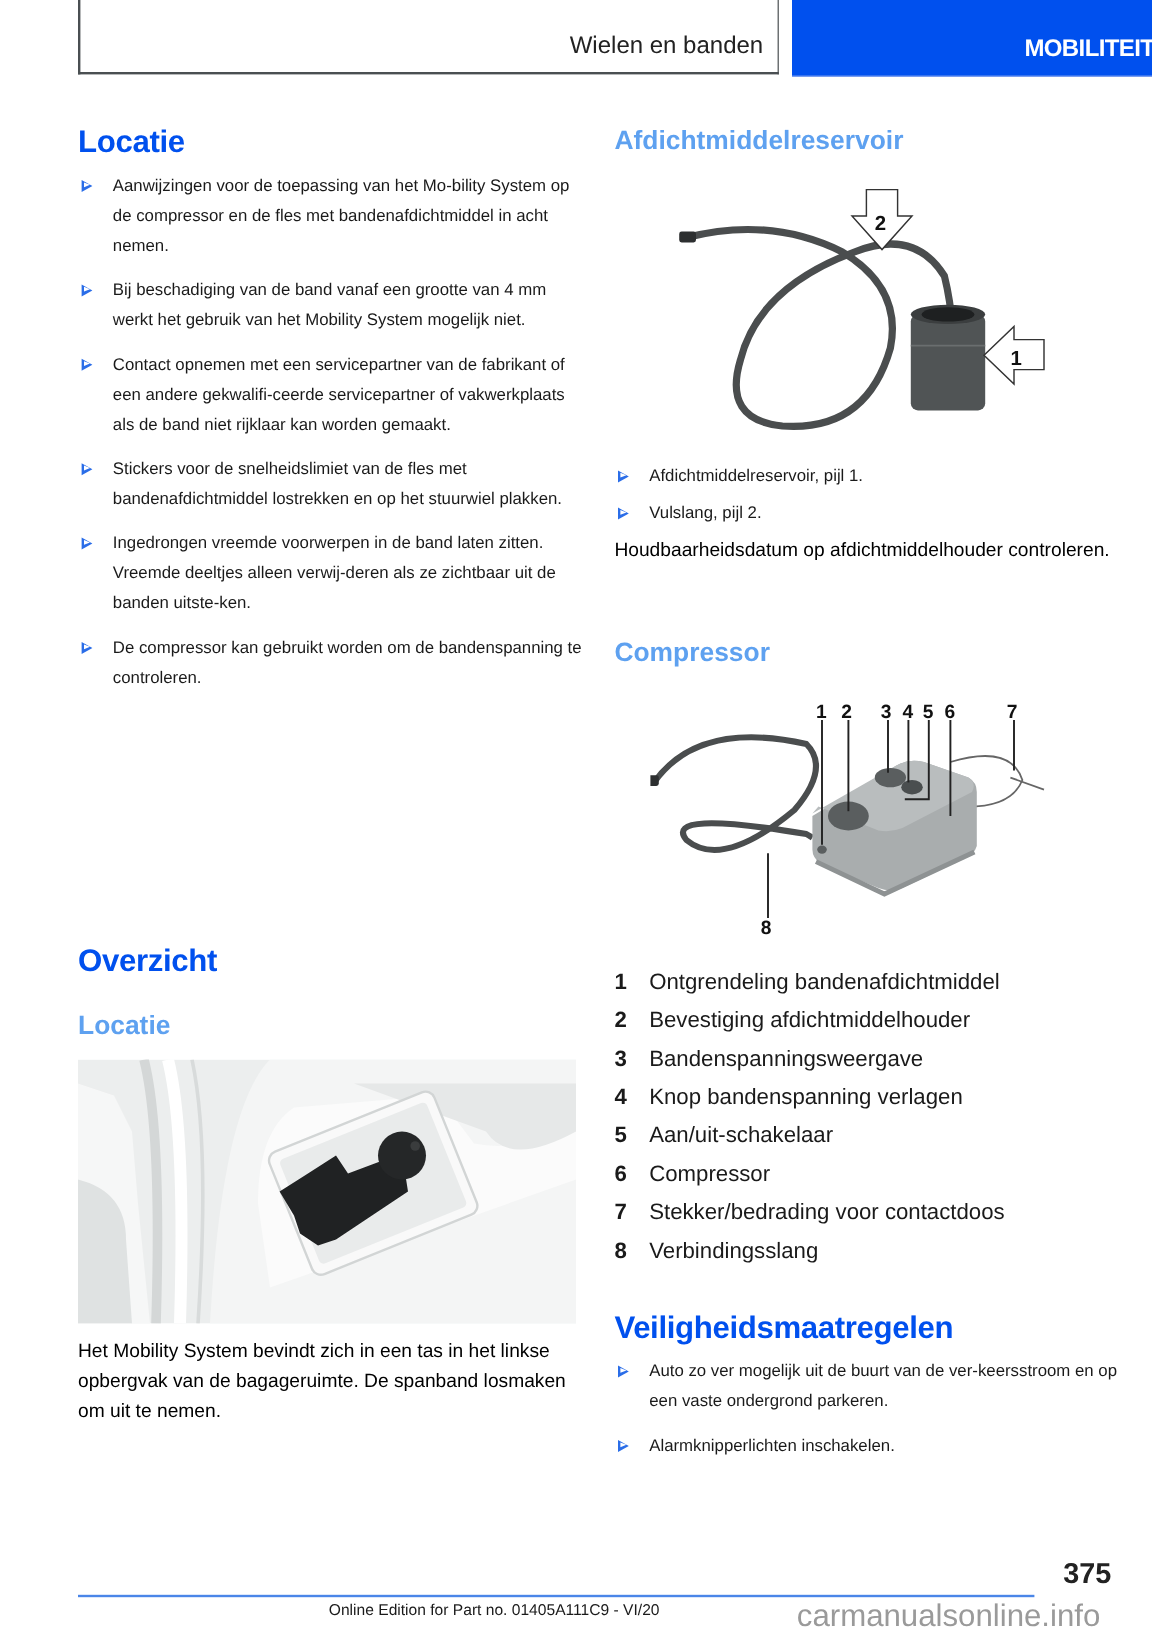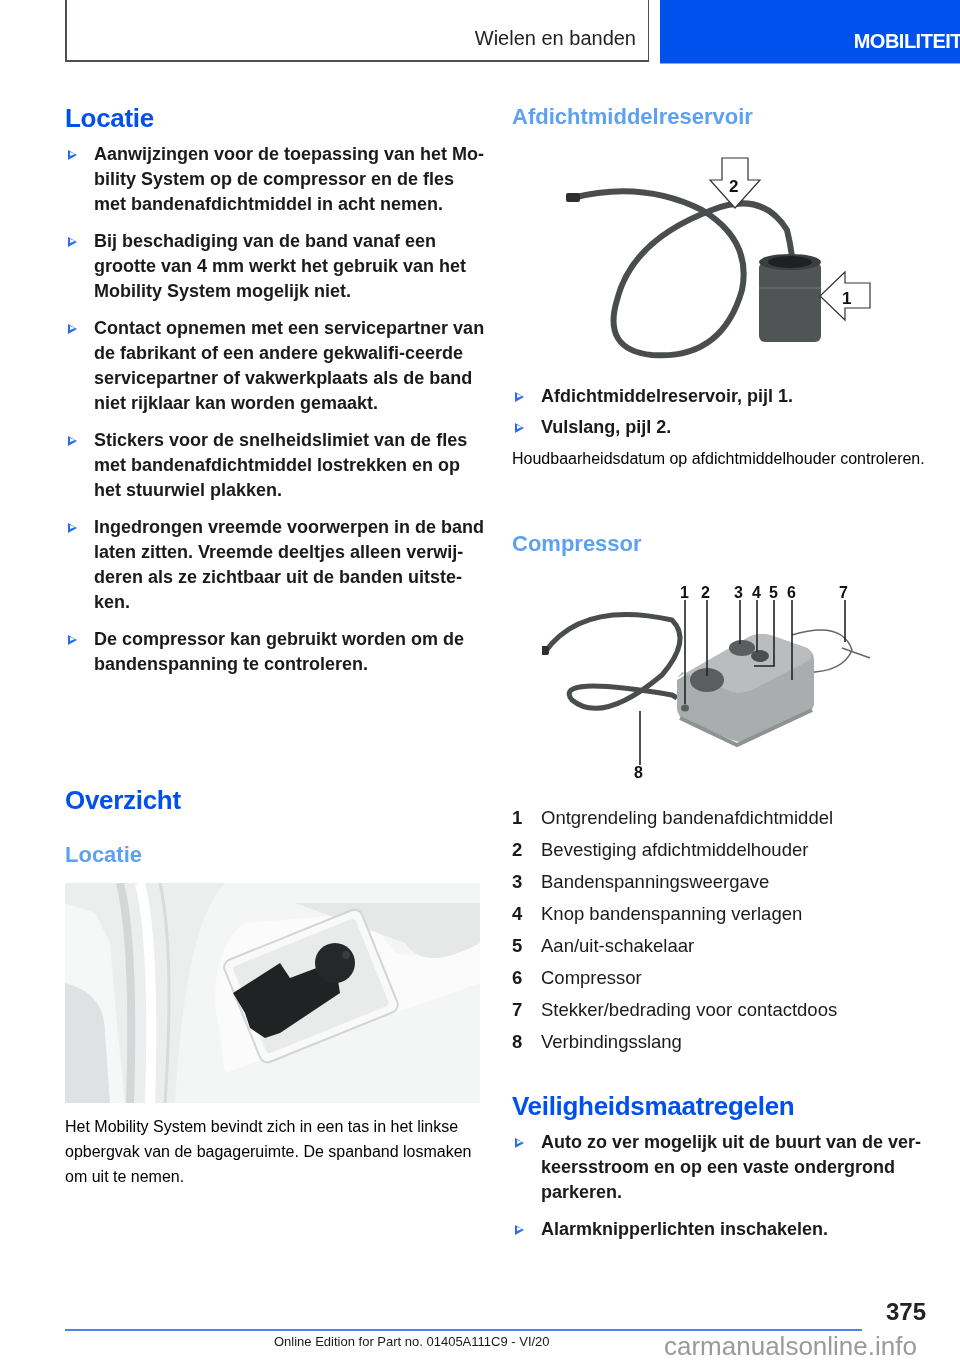--- a/index.html
+++ b/index.html
@@ -32,21 +32,21 @@
   h1.sec {
     margin: 0; font-size: 26px; font-weight: bold; color: #0050ee; letter-spacing: -0.3px;
     position: absolute;
   }
   h2.sub {
     margin: 0; font-size: 22px; font-weight: bold; color: #5ea1f0; position: absolute;
   }
   .p { font-size: 16px; line-height: 25px; color: #000000; position: absolute; margin: 0; }
 
   ul.tri { list-style: none; margin: 0; padding: 0; position: absolute; }
-  ul.tri li { position: relative; padding-left: 29px; font-size: 18px; line-height: 25px; margin-bottom: 12px; font-weight: bold; }
+  ul.tri li { position: relative; padding-left: 29px; font-size: 14px; line-height: 25px; margin-bottom: 12px; }
   ul.tri li .bullet {
     position: absolute; left: 3px; top: 8px; width: 0; height: 0;
     border-top: 5px solid transparent; border-bottom: 5px solid transparent; border-left: 9px solid #2a6de8;
   }
   ul.tri li .bullet::after {
     content: ""; position: absolute; left: -7.5px; top: -2.8px; width: 0; height: 0;
     border-top: 2.8px solid transparent; border-bottom: 2.8px solid transparent; border-left: 5px solid #fff;
   }
 
   .legend { position: absolute; margin: 0; padding: 0; list-style: none; }

